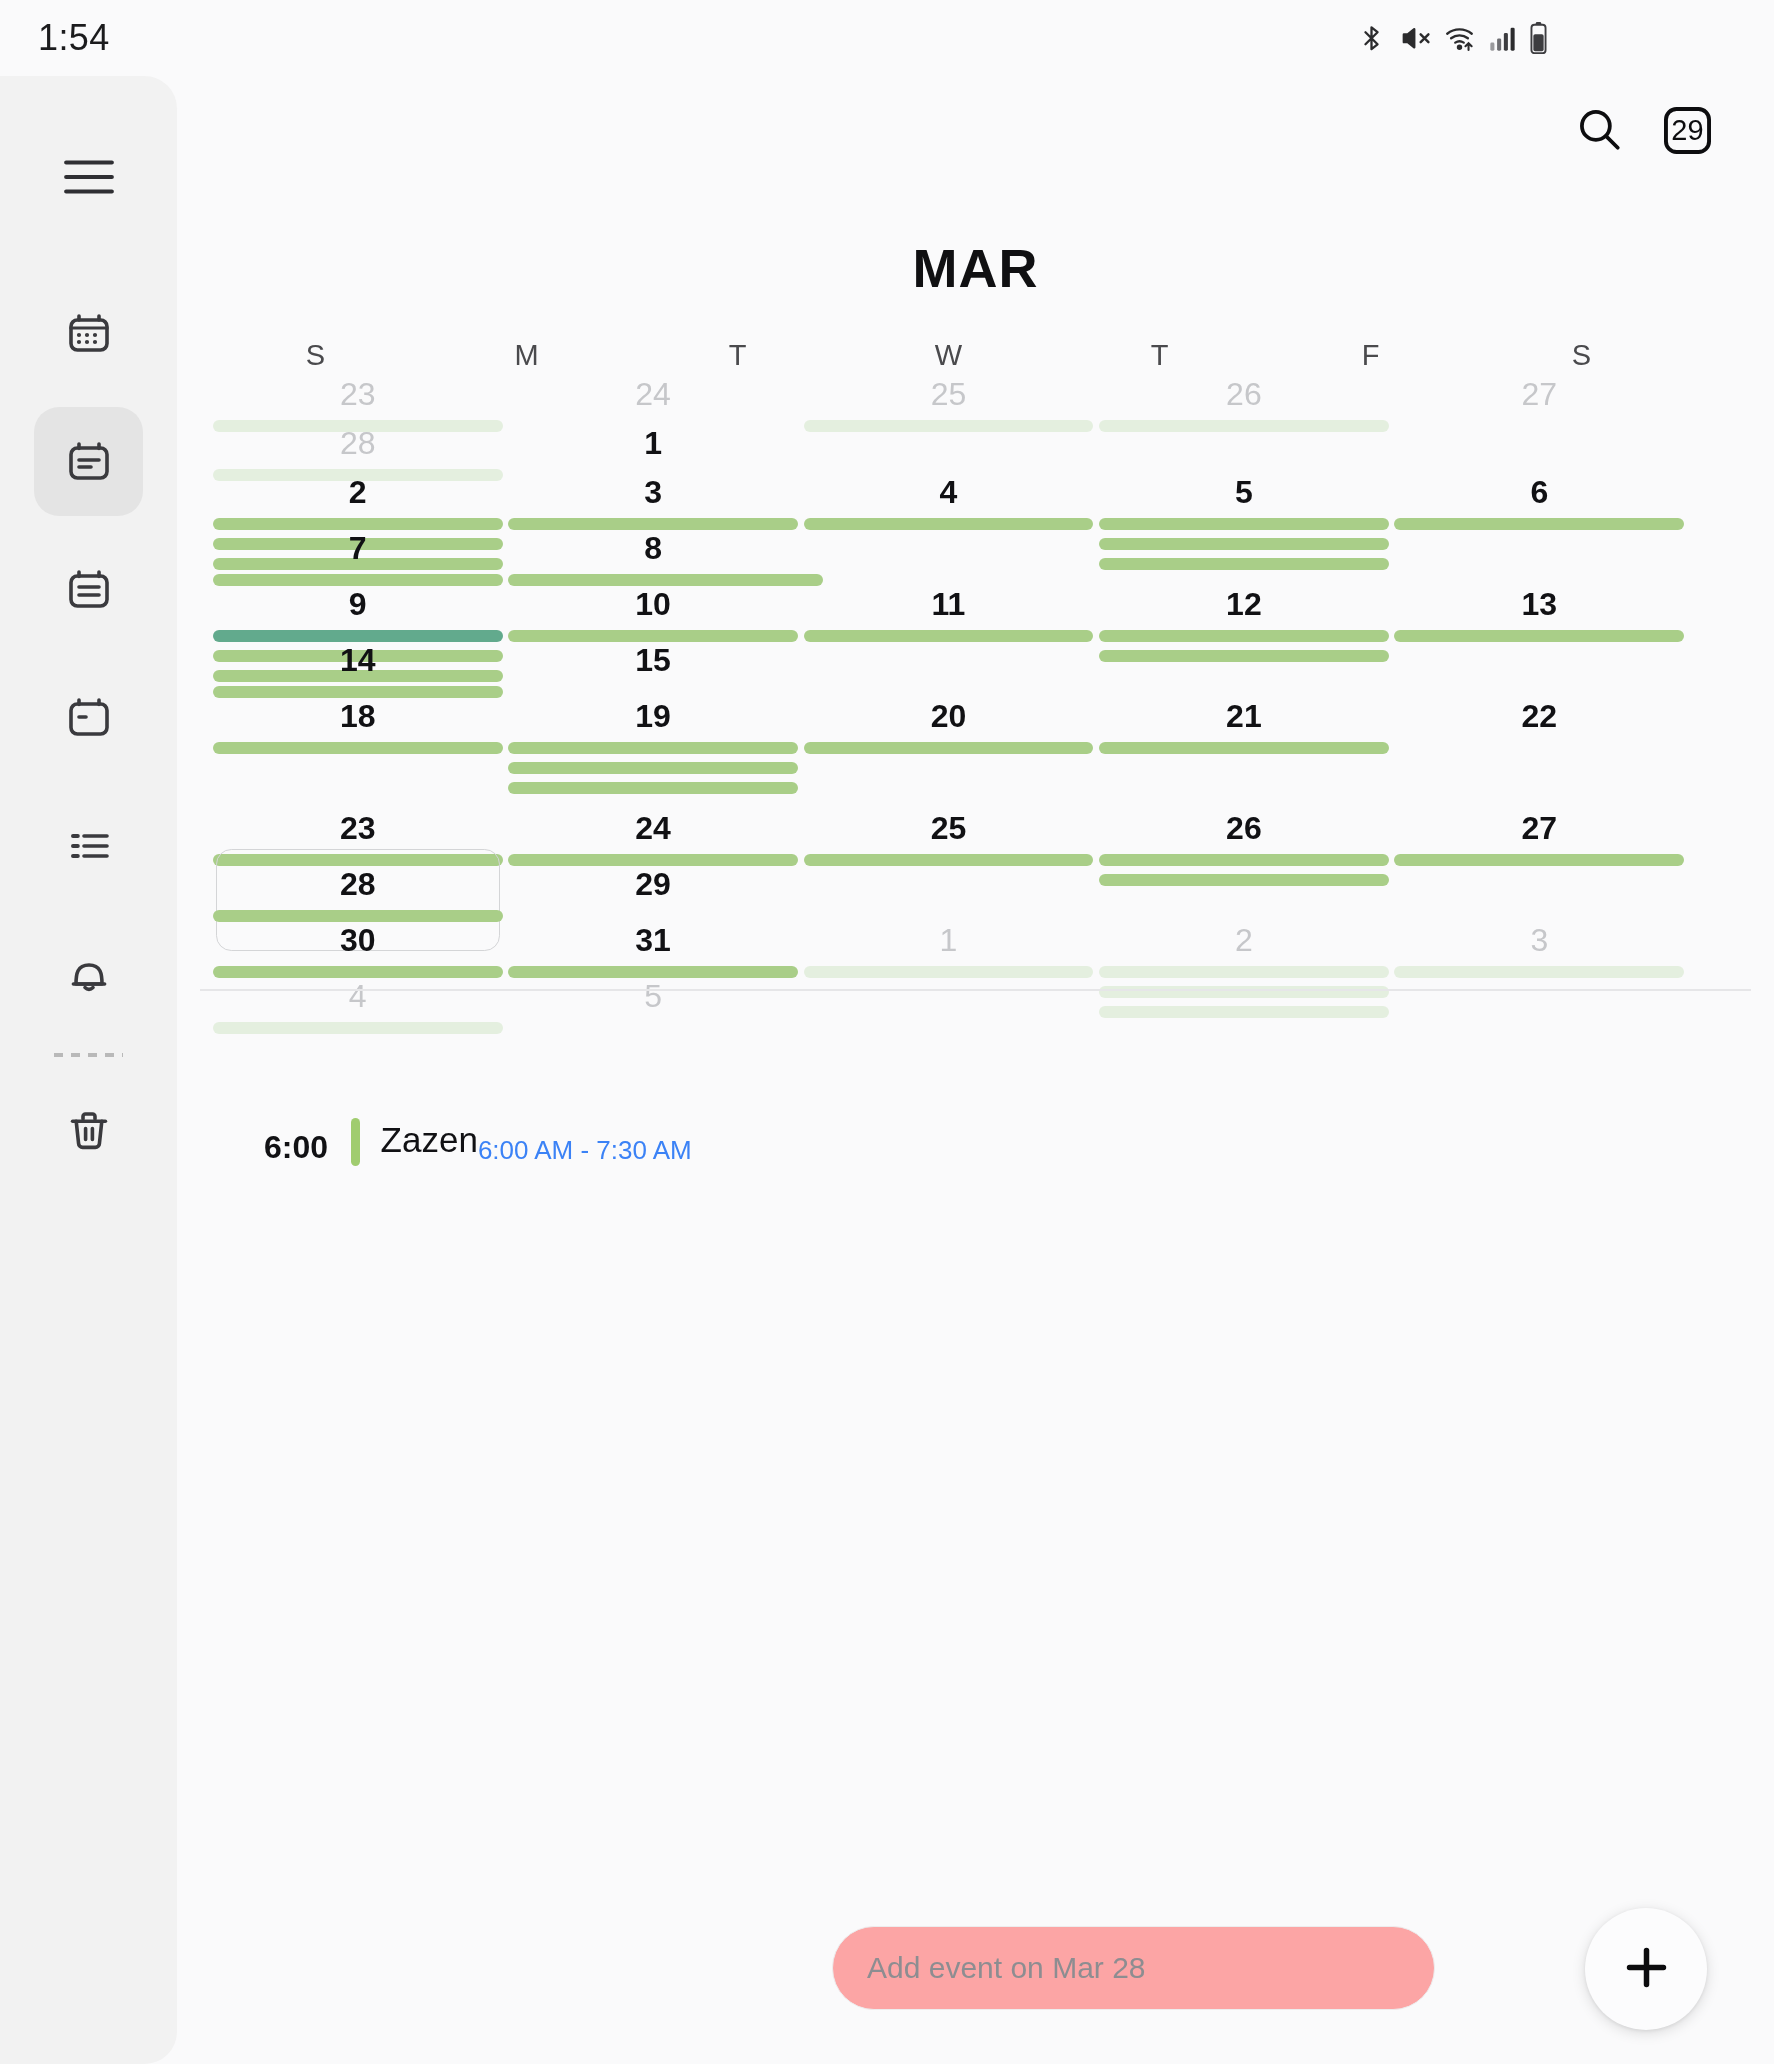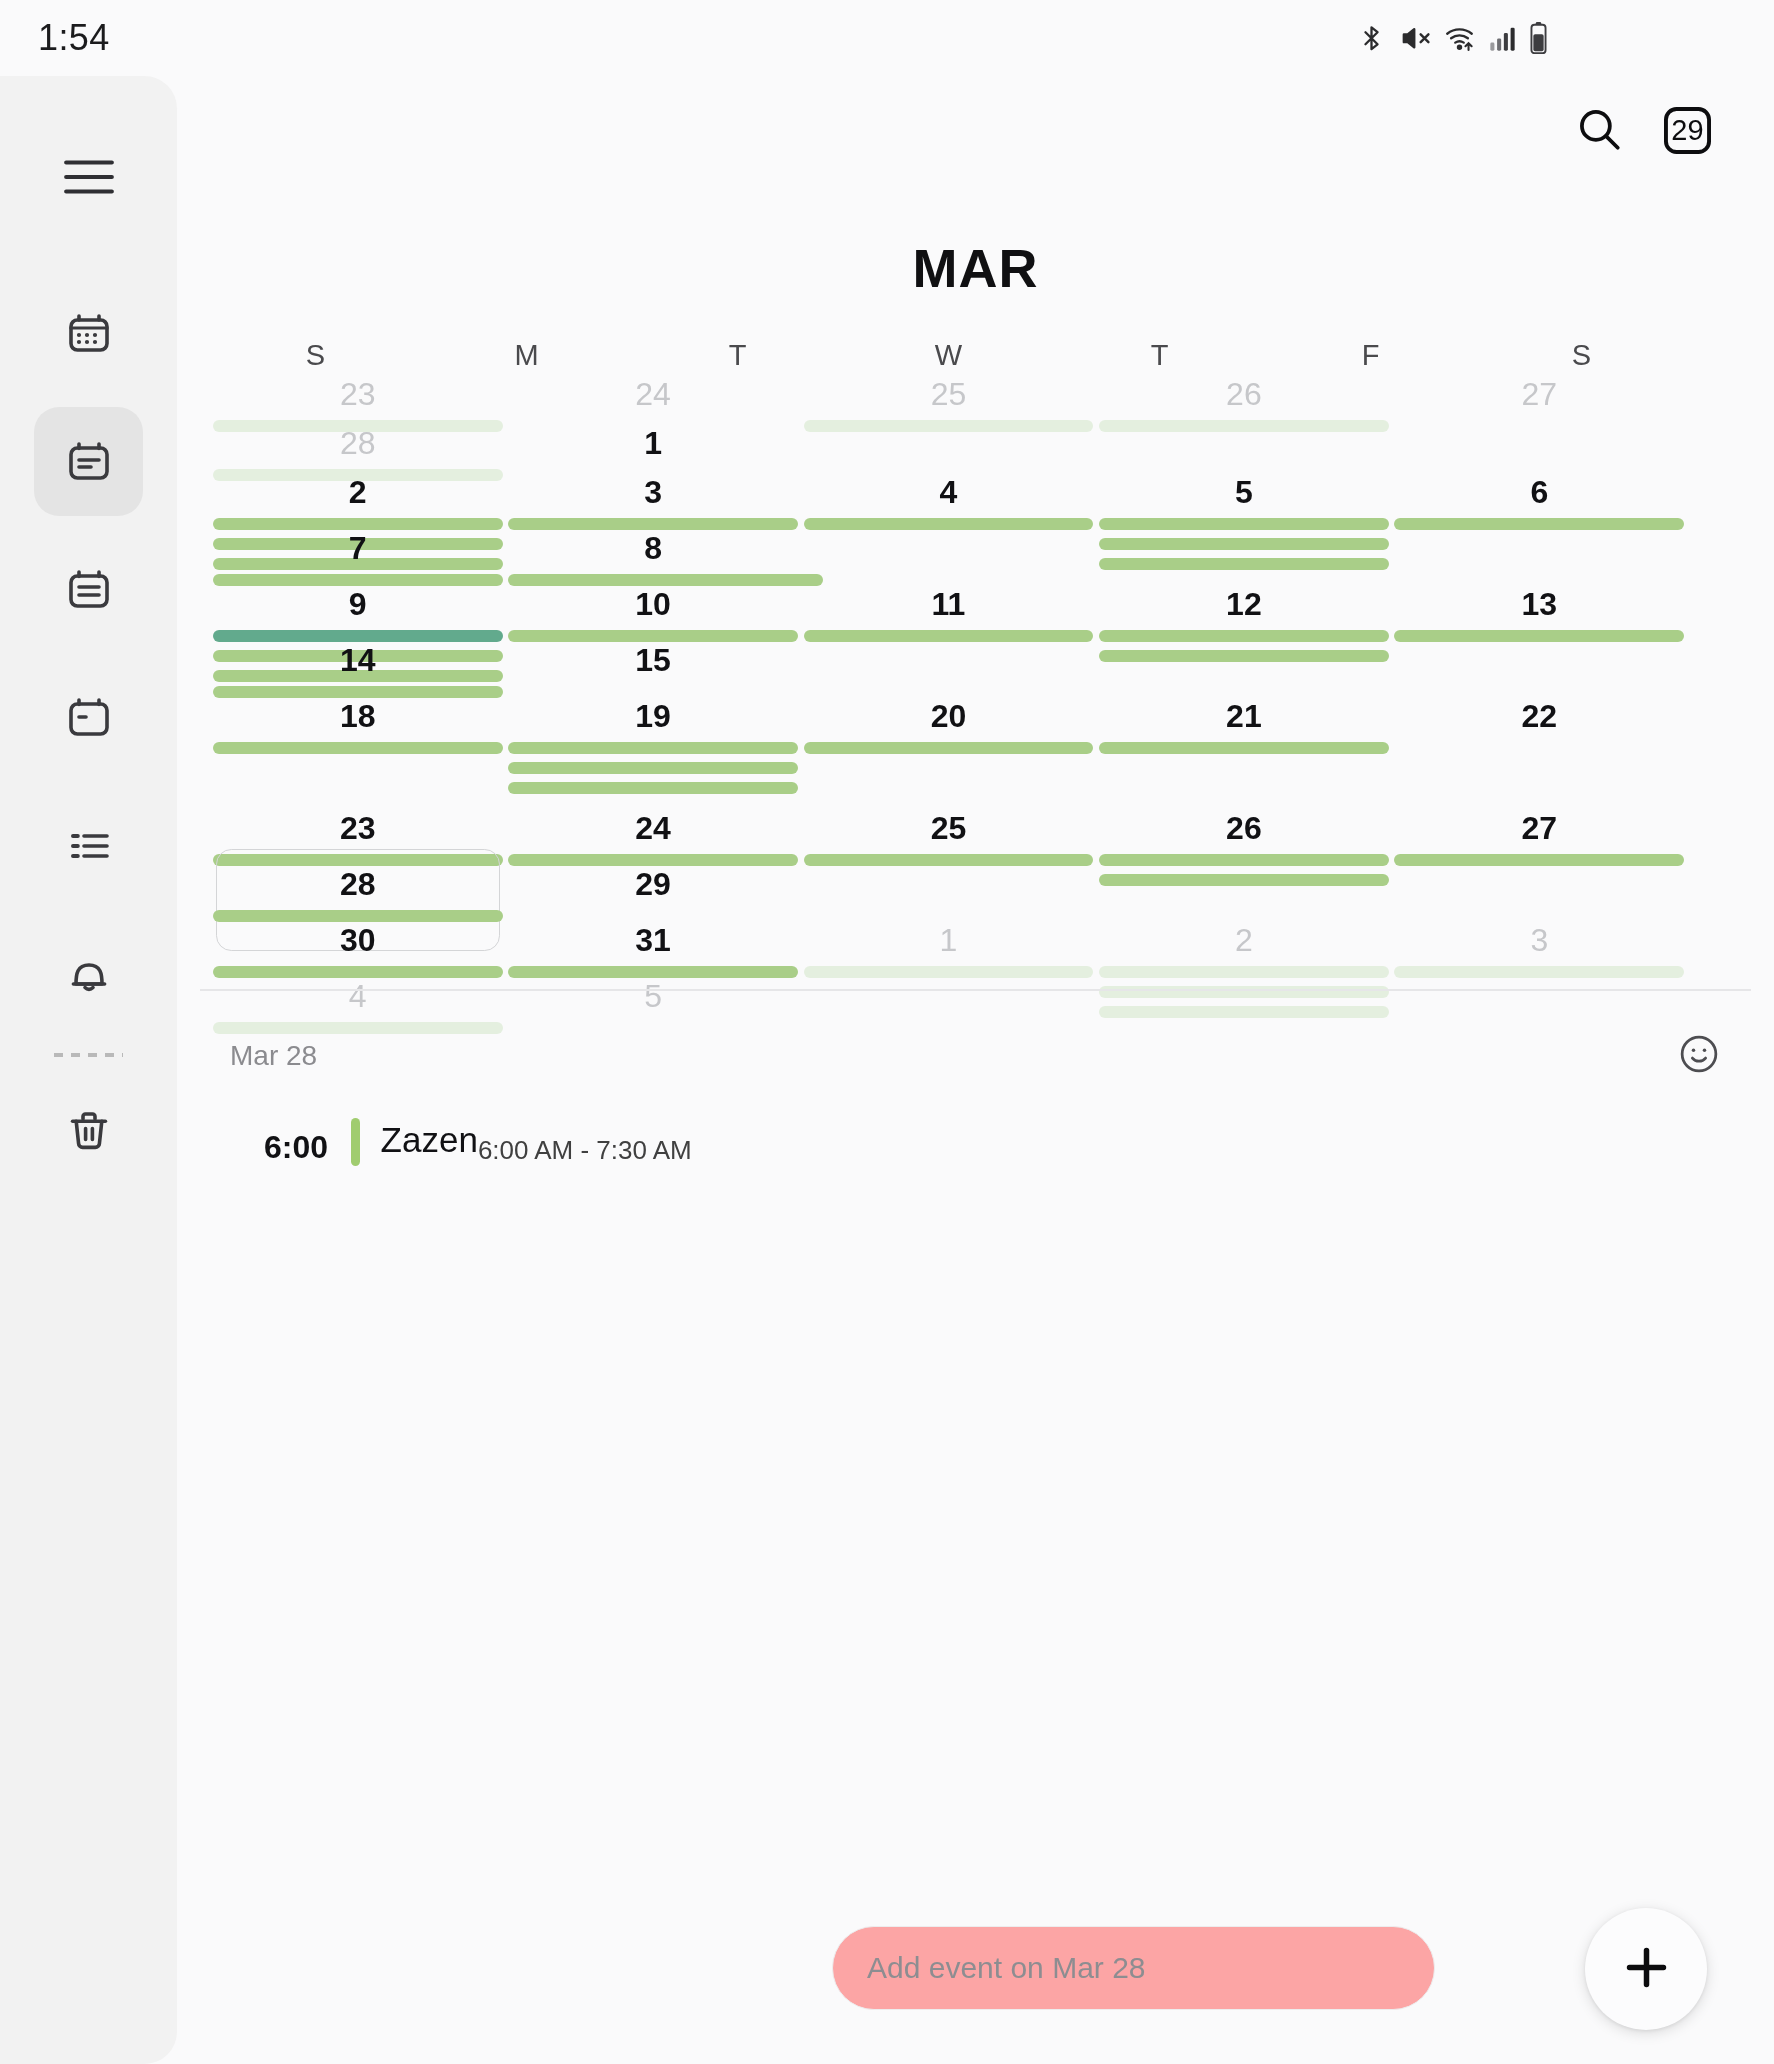--- a/index.html
+++ b/index.html
@@ -124,21 +124,21 @@
   .ev-time{
     font-size:32px; font-weight:bold; color:#111114;
     width:98px; text-align:right; padding-top:3.8px;
   }
   .ev-stripe{
     width:8.6px; height:48px; border-radius:4.8px;
     background:#A0CC6F; margin:0 21px 0 23px;
   }
   .ev-body{ display:flex; }
   .ev-title{ font-size:35px; color:#111114; line-height:1.05; }
-  .ev-sub{ font-size:26px; color:#404040; margin-top:13.4px; }
+  .ev-sub{ font-size:26px; color:#3b82f6; margin-top:13.4px; }
 
   
   .addbar{
     position:absolute; bottom:54px; left:655px;
     width:603px; height:84px;
     background:#fca5a5; border:1.4px solid #EDEDEE;
     border-radius:42px;
     display:flex; align-items:center;
     padding-left:34px;
   }
@@ -574,33 +574,20 @@
           </div>
           <div class="daycell out">
             <div class="daynum">5</div>
           </div>
         </div>
       </div>
   </div>
 
   <div class="hr"></div>
 
-  <div class="detail-head">
-    <div class="detail-date">Mar 28</div>
-    <div class="icon-btn">
-      <span>
-        <svg width="44" height="44" viewBox="0 0 24 24" fill="none" stroke="#4d4d51" stroke-width="1.5" stroke-linecap="round">
-          <circle cx="12" cy="12" r="9.2"></circle>
-          <circle cx="9" cy="10" r="0.95" fill="#4d4d51" stroke="none"></circle>
-          <circle cx="15" cy="10" r="0.95" fill="#4d4d51" stroke="none"></circle>
-          <path d="M8.4 14.2a4.6 4.6 0 007.2 0"></path>
-        </svg>
-      </span>
-    </div>
-  </div>
 
   <div id="events-host">
       <div class="event-row" style="top: 1042px;">
         <div class="ev-time">6:00</div>
         <div class="ev-stripe" style="background: rgb(160, 204, 111);"></div>
         <div class="ev-body">
           <div class="ev-title">Zazen</div>
           <div class="ev-sub">6:00 AM - 7:30 AM</div>
         </div>
       </div>

